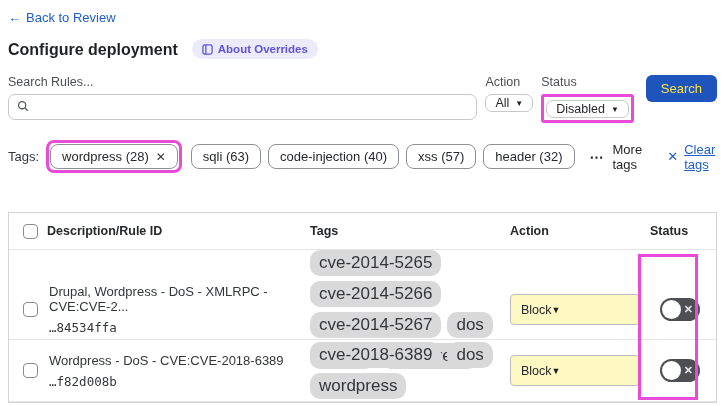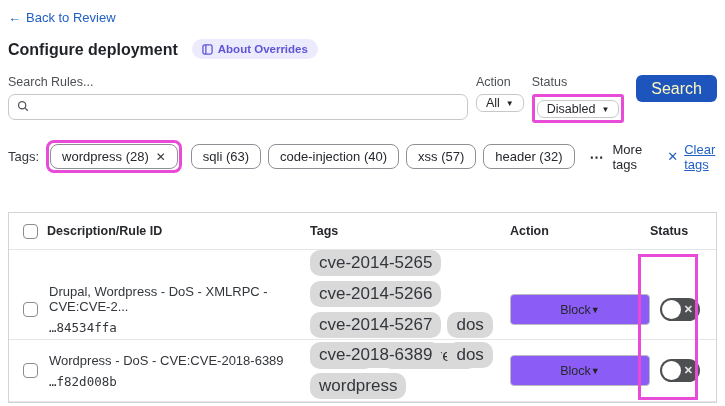--- a/index.html
+++ b/index.html
@@ -23,22 +23,22 @@
   .search-box { display:flex; align-items:center; height:26px; border:1px solid #c6c8cc;
     border-radius:7px; background:#fff; padding:0 8px; gap:6px; }
   .search-box input { border:none; outline:none; flex:1; font-size:13px;
     font-family:"Liberation Sans", sans-serif; background:transparent; }
   .select { display:inline-flex; align-items:center; justify-content:space-between;
     height:18px; border:1px solid #c6c8cc; border-radius:7px; background:#fff;
     padding:0 9px; font-size:12.5px; color:#26282c; gap:6px; cursor:pointer; white-space:nowrap; }
   .caret { font-size:8px; color:#222; }
   .action-col, .status-col { display:flex; flex-direction:column; }
   .hl-wrap { border:3px solid #e74bd8; border-radius:3px; padding:2px; background:#fff; }
-  .search-btn { height:27px; padding:0 15px; background:#1d55bd; color:#fef9c3; border:none;
-    border-radius:6px; font-size:16px; font-family:"Liberation Sans", sans-serif;
+  .search-btn { height:27px; padding:0 15px; background:#1d55bd; color:#fde047; border:none;
+    border-radius:6px; font-size:13px; font-family:"Liberation Sans", sans-serif;
     cursor:pointer; margin-left:4px; }
 
   
   .tags-bar { display:flex; align-items:center; gap:7px; margin-top:17px; font-size:13px; }
   .tags-label { color:#33363b; }
   .tag-pill { display:inline-flex; align-items:center; gap:7px; border:1px solid #8d9095;
     border-radius:8px; background:#fff; padding:4px 11px; font-size:13px; color:#26282c;
     cursor:pointer; white-space:nowrap; }
   .tag-pill .x { font-size:12px; color:#33363b; }
   .hl-tag { border:3px solid #e74bd8; border-radius:8px; padding:1px; margin-right:2px; }
@@ -60,22 +60,22 @@
   .cb { width:15px; height:15px; border:1.5px solid #898c91; border-radius:4px;
     background:#fff; margin-left:8px; cursor:pointer; }
   .row-1 { height:90px; }
   .row-2 { height:62px; }
   .desc-line { font-size:13px; color:#33363b; padding-left:2px; }
   .rule-id { font-family:"DejaVu Sans Mono", monospace; font-size:12.5px; color:#33363b;
     margin-top:6px; padding-left:2px; }
   .cell-tags { display:flex; flex-wrap:wrap; gap:5px 6px; align-content:center; }
   .mini-tag { background:#d9d9d9; color:#33363b; font-size:17px; padding:3px 9px;
     border-radius:10px; white-space:nowrap; }
-  .action-select { display:flex; align-items:center; justify-content:center;
-    width:140px; height:31px; border:1px solid #b9bcc0; border-radius:4px; background:#8b5cf6;
+  .action-select { display:flex; align-items:center; justify-content:flex-start;
+    width:130px; height:31px; border:1px solid #b9bcc0; border-radius:4px; background:#fef9c3;
     font-size:12.5px; padding:0 10px; cursor:pointer; }
   .action-select .caret { font-size:9px; }
   .toggle { position:relative; width:40px; height:23px; background:#4d4f52; border-radius:12px;
     cursor:pointer; margin-left:10px; display:flex; align-items:center; }
   .knob { position:absolute; left:2px; top:2px; width:19px; height:19px; background:#fff;
     border-radius:50%; }
   .toggle .x-glyph { position:absolute; right:7px; color:#e6e6e6; font-size:11px; font-weight:bold; }
   .status-hl { position:absolute; left:629px; top:41px; width:60px; height:146px;
     border:3px solid #e74bd8; pointer-events:none; }
 </style>

